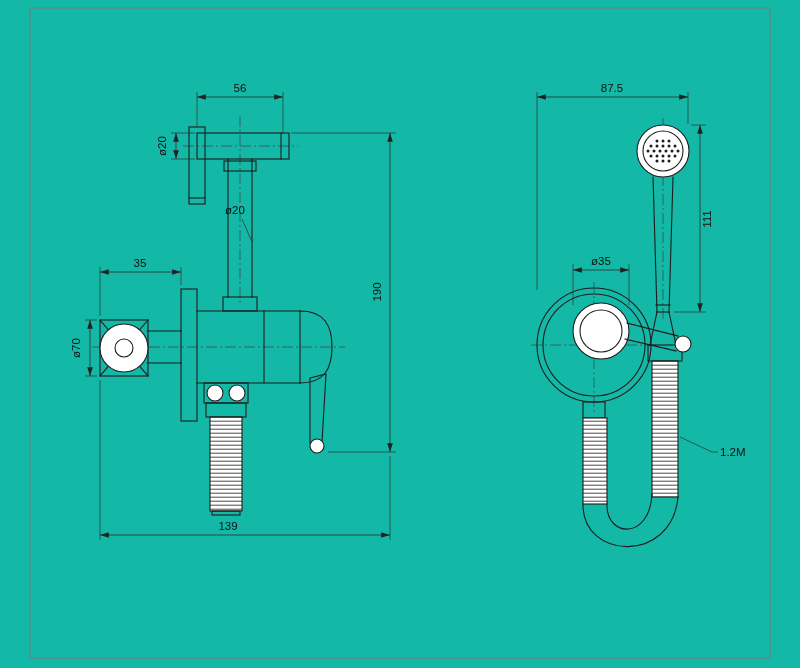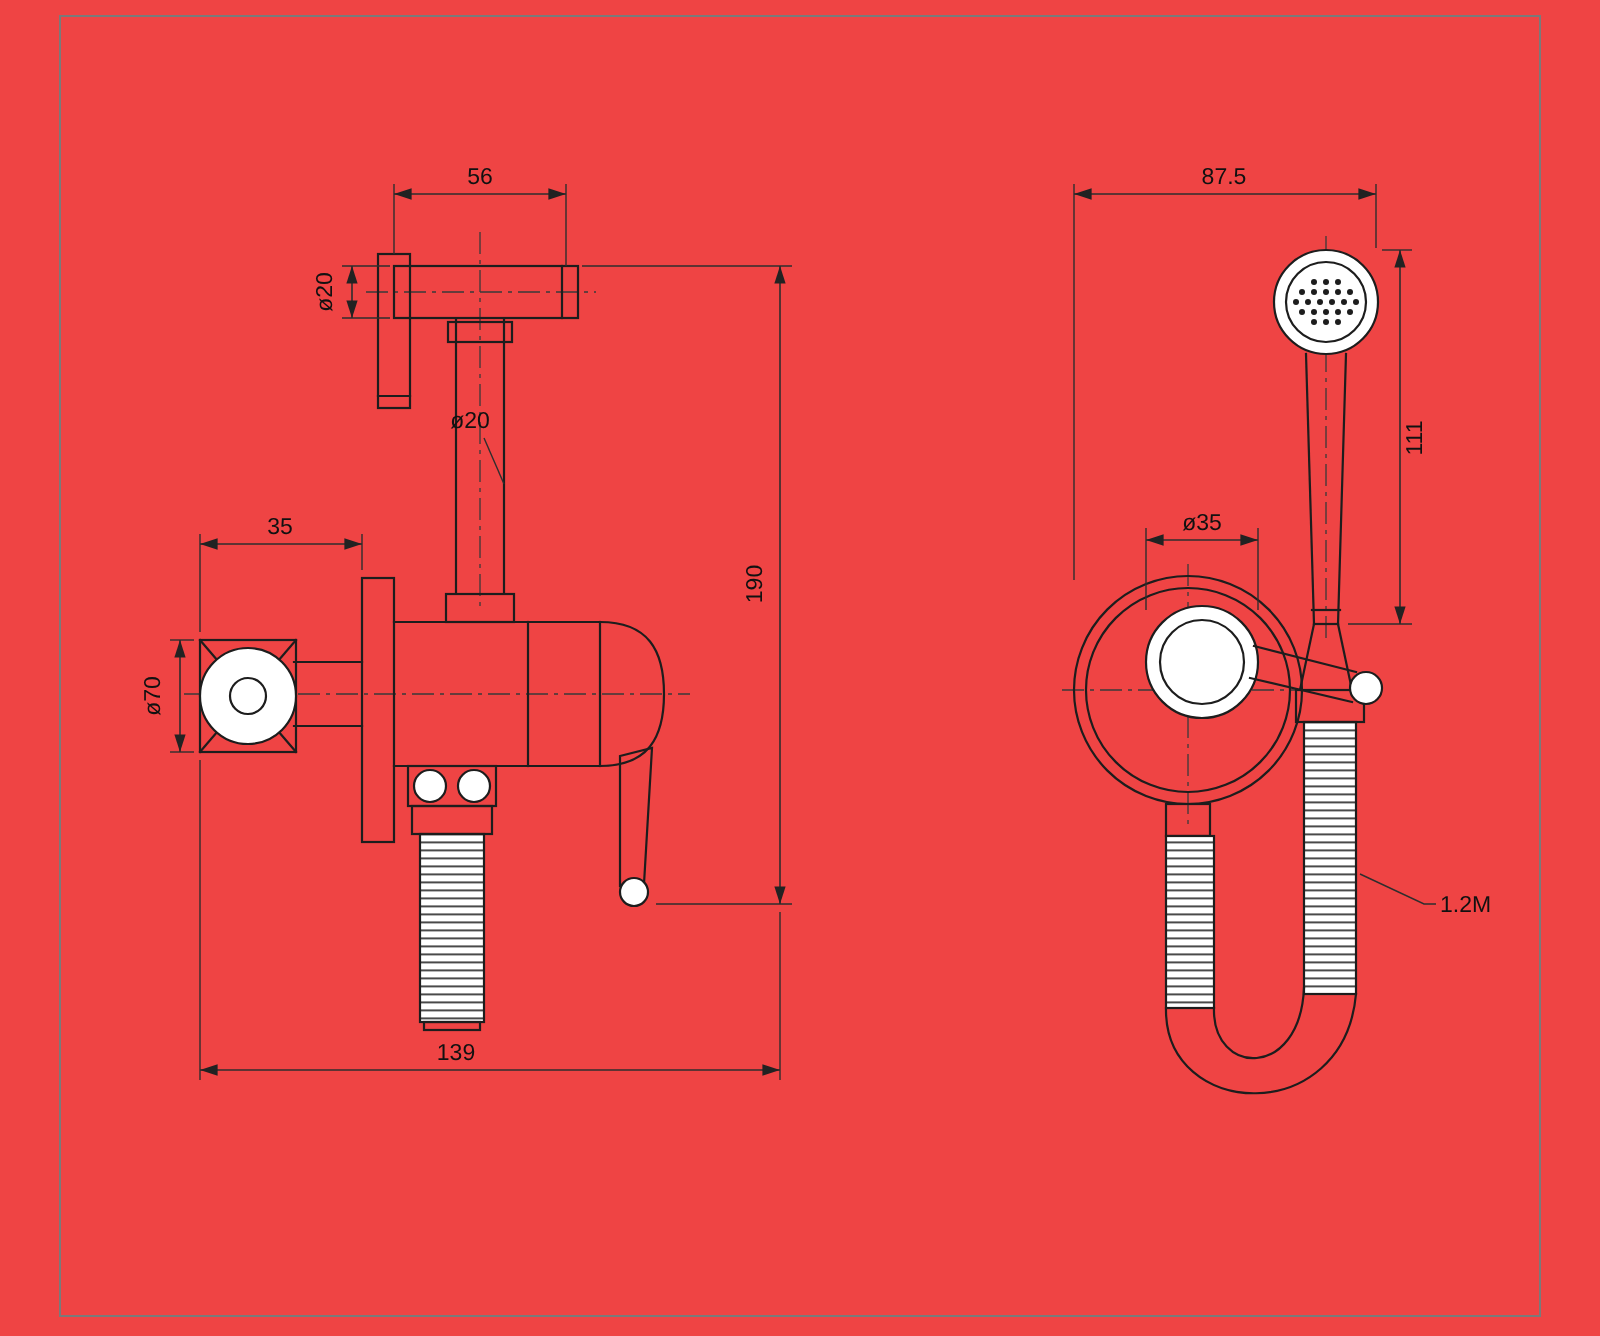--- a/index.html
+++ b/index.html
@@ -1,16 +1,16 @@
 <!DOCTYPE html>
 <html><head>
 <meta charset="utf-8">
 <style>
   html,body{margin:0;padding:0;background:#fff;}
-  .page{width:800px;height:668px;background:#ef4444;position:relative;}
+  .page{width:800px;height:668px;background:#14b8a6;position:relative;}
   svg{display:block;}
   .obj{stroke:#1d1d1d;stroke-width:1.1;fill:none;stroke-linecap:square;}
   .objf{stroke:#1d1d1d;stroke-width:1.1;fill:#ffffff;}
   .thin{stroke:#2e2e2e;stroke-width:0.7;fill:none;}
   .dim{stroke:#2e2e2e;stroke-width:0.8;fill:none;}
   .cl{stroke:#3a3a3a;stroke-width:0.65;fill:none;stroke-dasharray:11 3 2 3;}
   .dot{fill:#1d1d1d;stroke:none;}
   text.dimtext{font-family:"Liberation Sans","DejaVu Sans",sans-serif;font-size:11.5px;fill:#111;}
 </style>
 </head>

